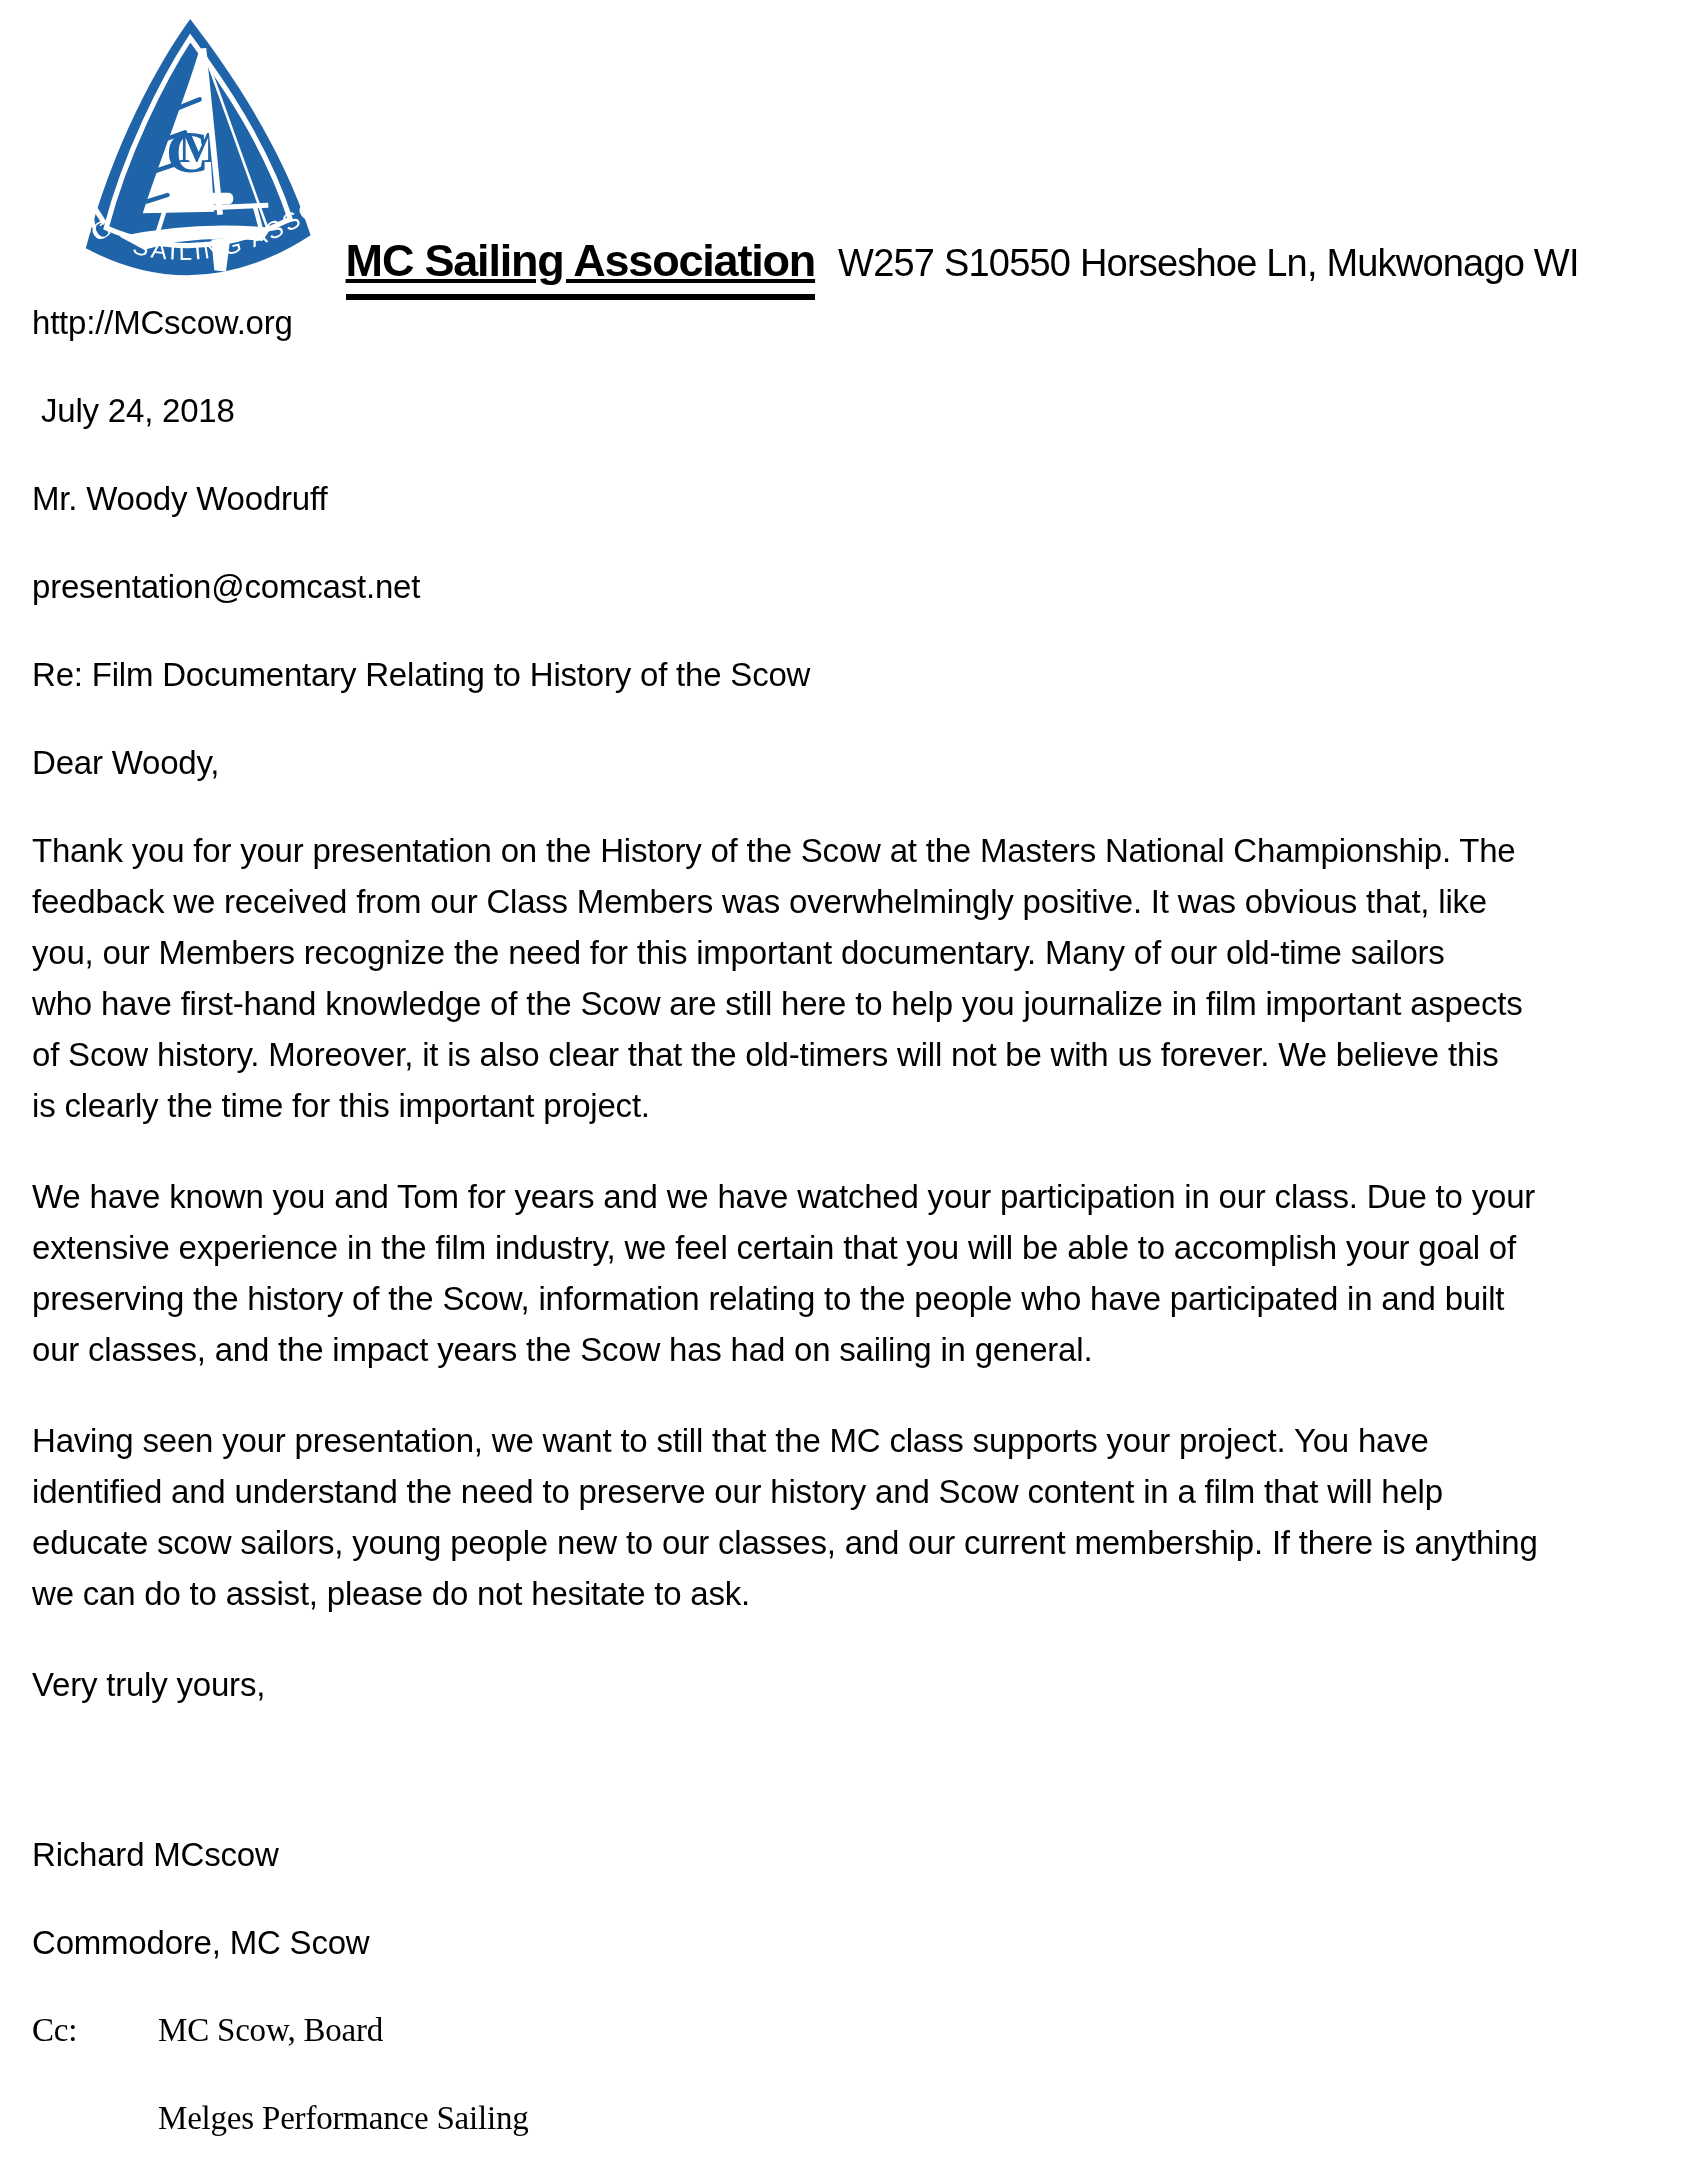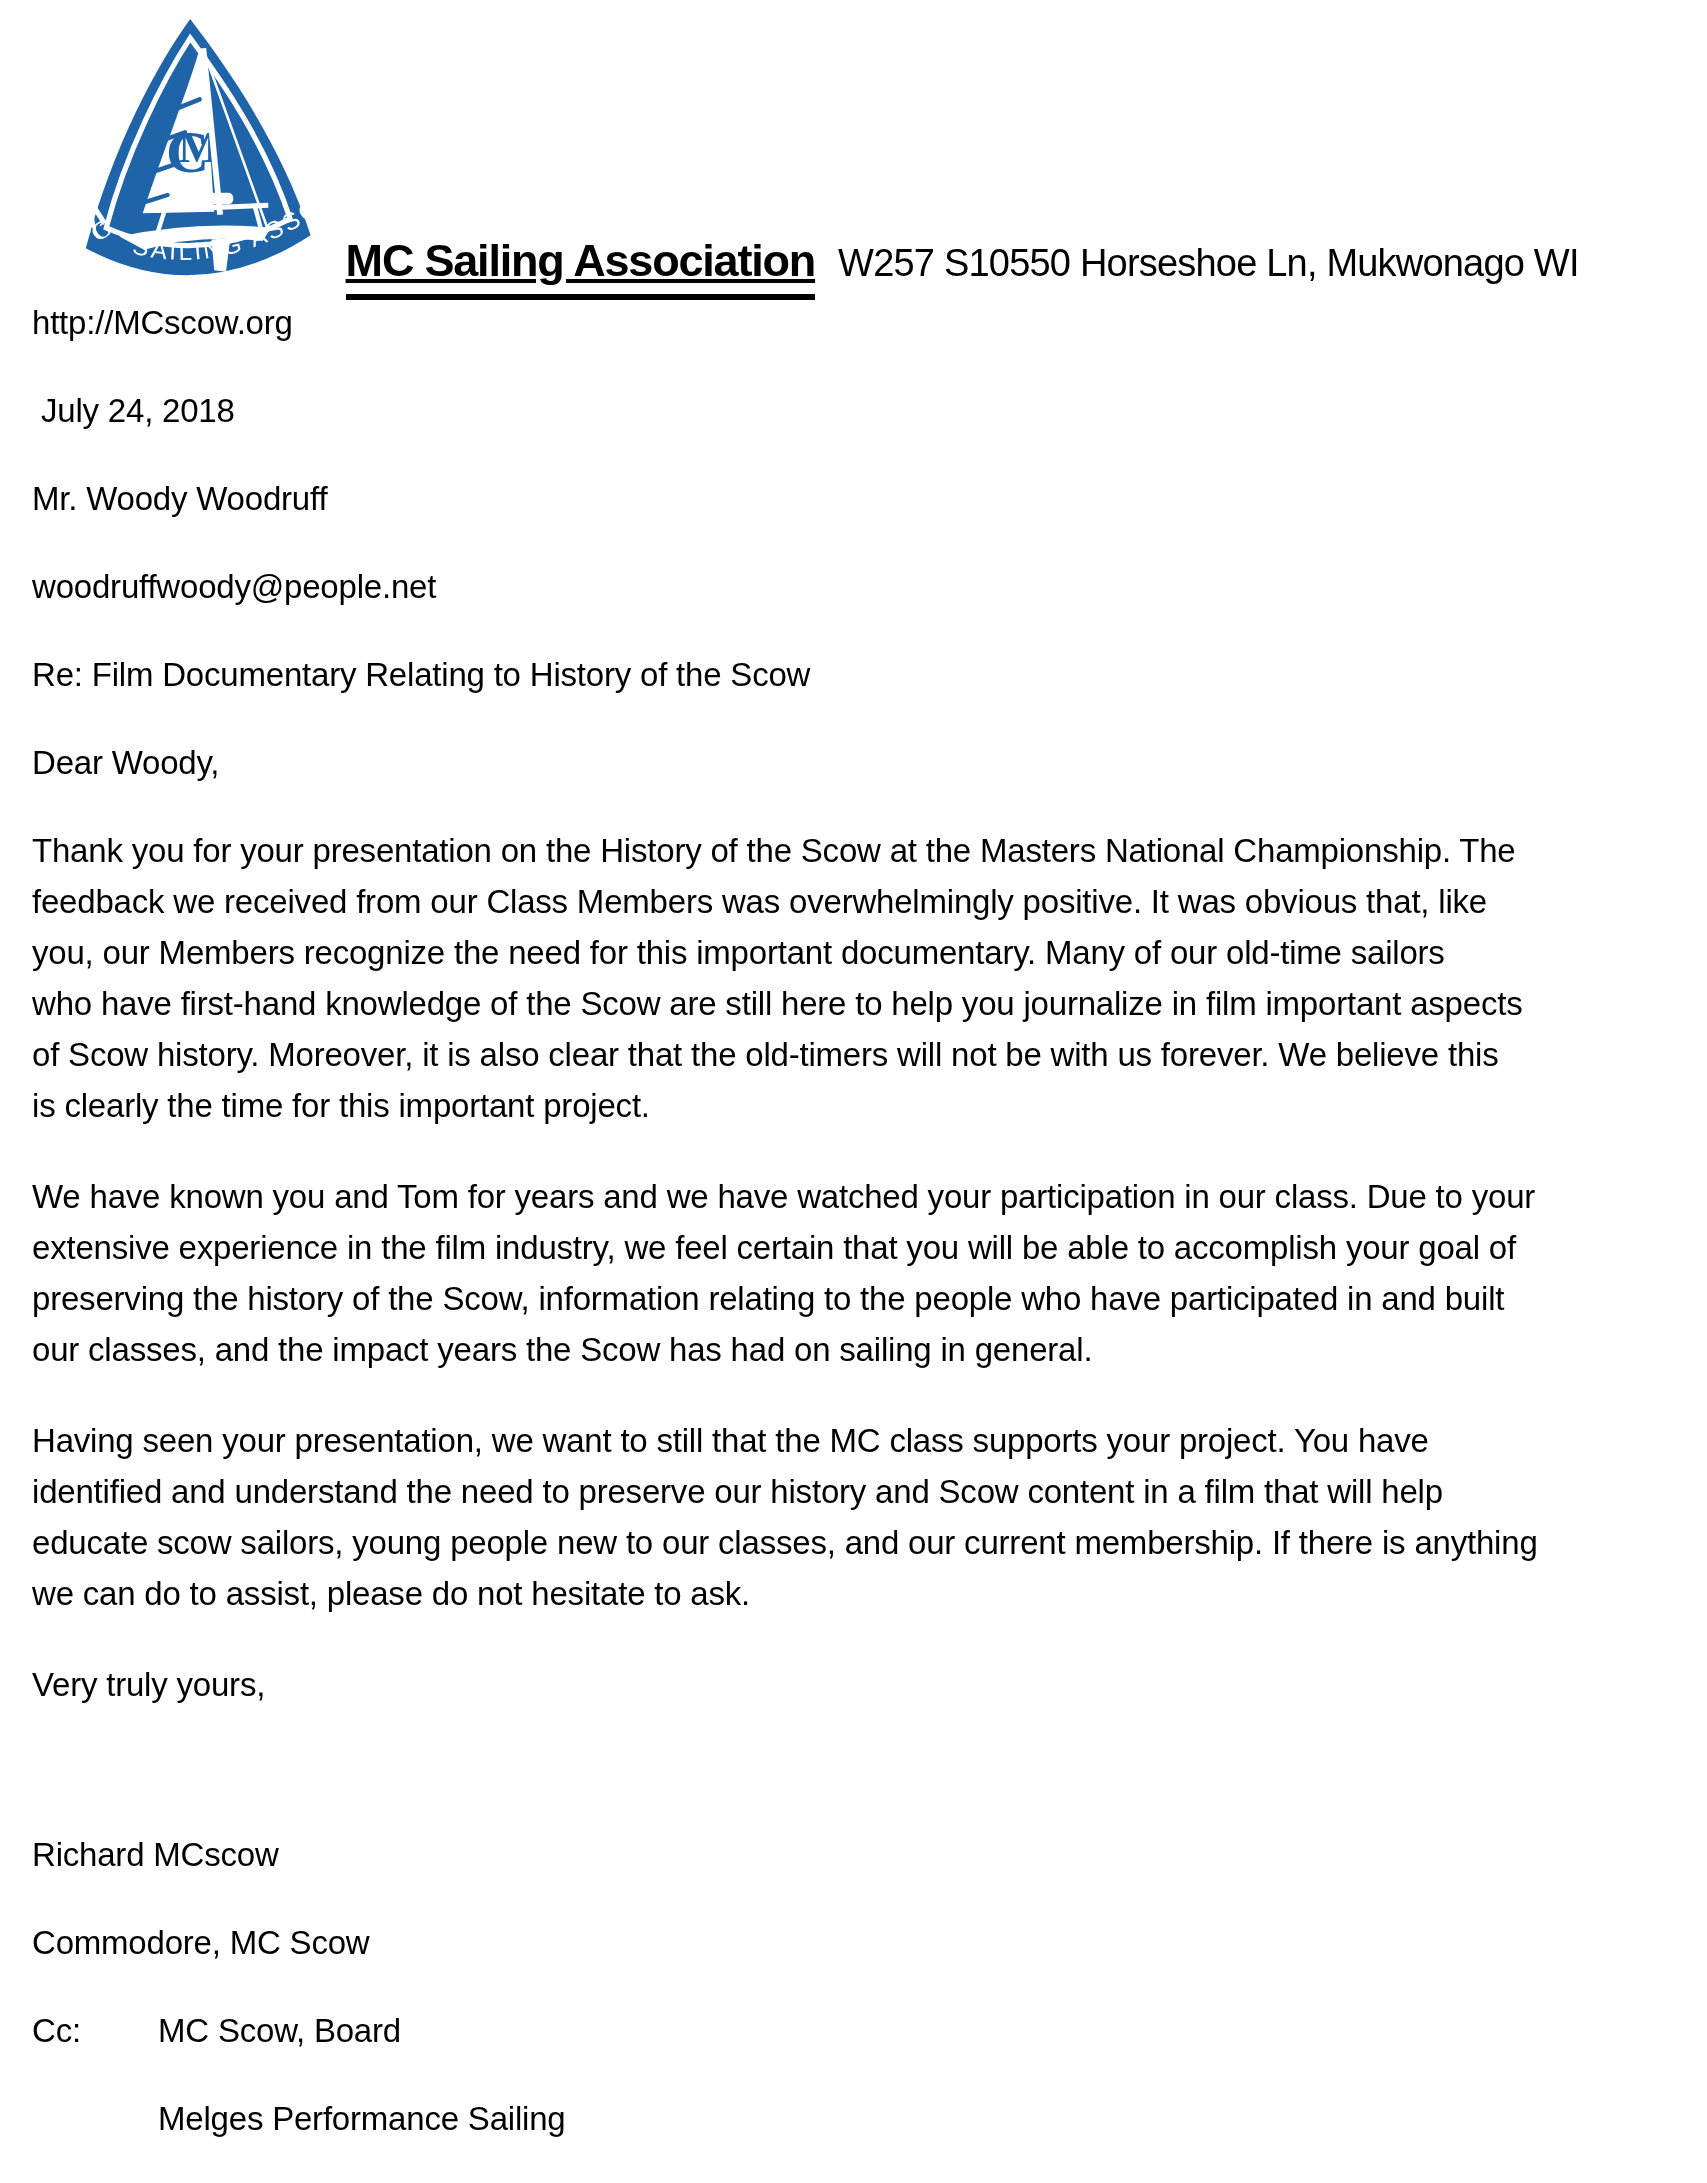--- a/index.html
+++ b/index.html
@@ -46,21 +46,21 @@
     font-size: 38px;
     letter-spacing: -0.8px;
     margin-left: 23px;
   }
   
   .body-text { font-size: 33px; line-height: 51px; letter-spacing: -0.2px; }
   .line { display: block; white-space: pre; }
   .block { margin: 0 0 37px 0; }
   .para  { margin: 7px 0 40px 0; }
   .closing-block { margin: 0 0 119px 0; }
-  .cc-row { display: flex; margin: 0 0 37px 0; }
+  .cc-row { display: flex; margin: 0 0 37px 0; font-family: Liberation Serif, serif; }
   .cc-label { flex: 0 0 126px; white-space: pre; }
   .cc-indent { flex: 0 0 126px; }
 </style>
 </head>
 <body>
 
 <div class="page">
 
   <div class="header-row">
 
@@ -120,21 +120,21 @@
 
     <p class="block">
       <span class="line"> July 24, 2018</span>
     </p>
 
     <p class="block">
       <span class="line">Mr. Woody Woodruff</span>
     </p>
 
     <p class="block">
-      <span class="line">woodruffwoody@people.net</span>
+      <span class="line">presentation@comcast.net</span>
     </p>
 
     <p class="block">
       <span class="line">Re: Film Documentary Relating to History of the Scow</span>
     </p>
 
     <p class="block">
       <span class="line">Dear Woody,</span>
     </p>
 

